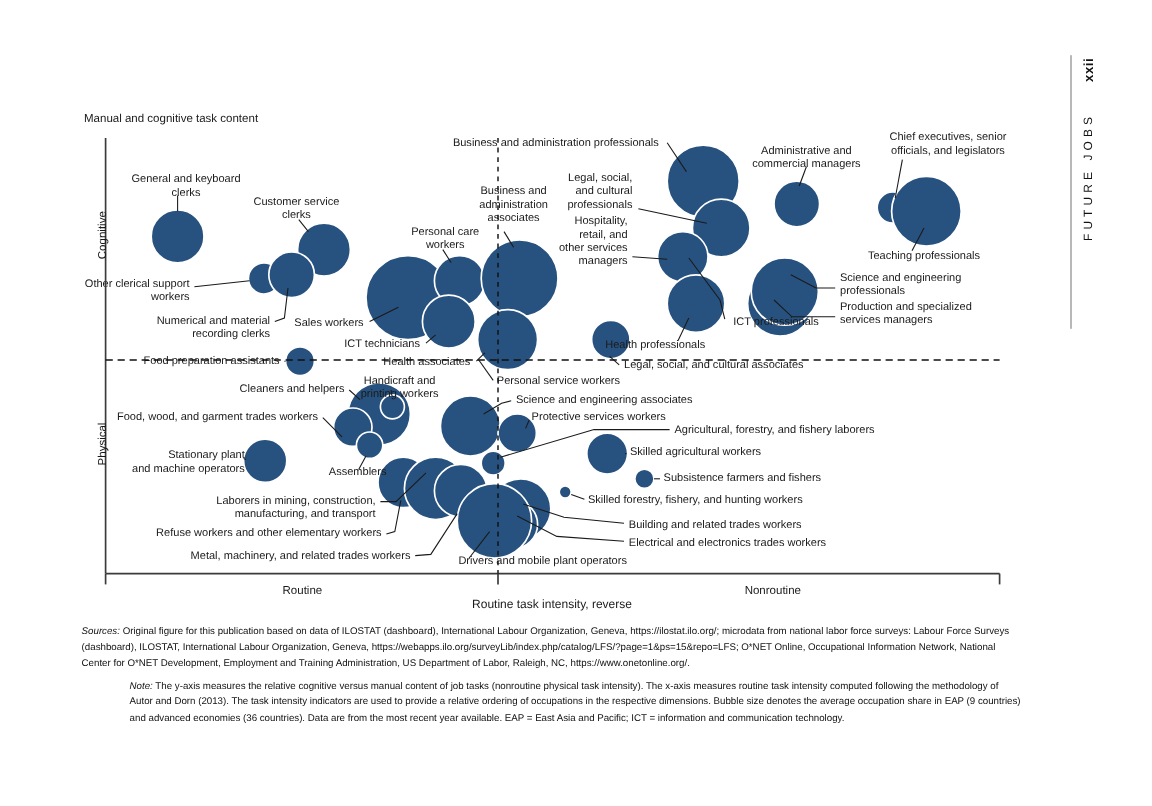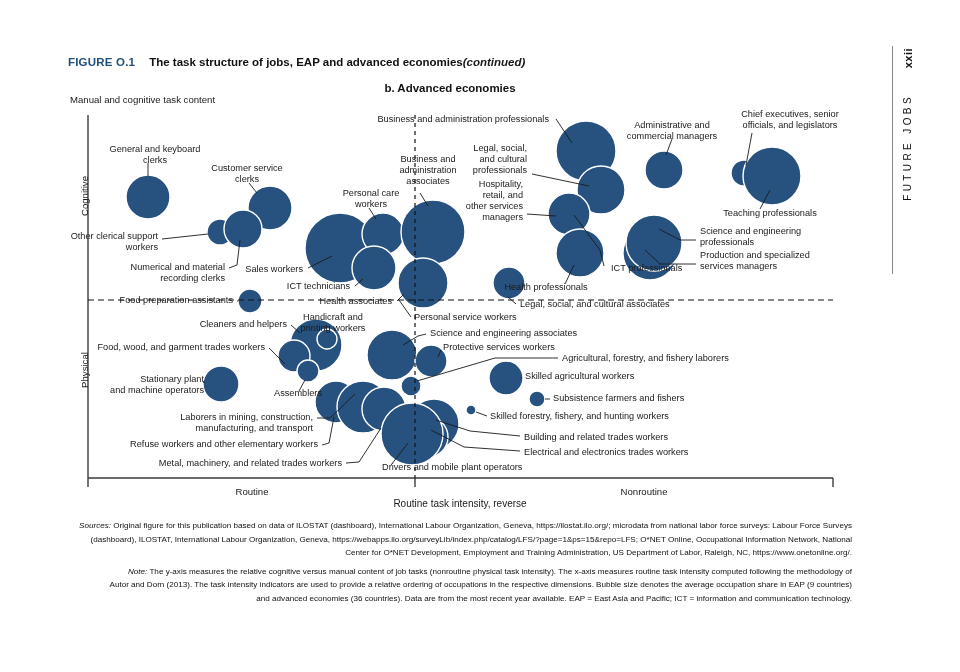--- a/index.html
+++ b/index.html
@@ -50,34 +50,30 @@
   #plot{position:absolute;left:0;top:0;width:960px;height:672px;}
   #plot svg{display:block;}
 
   
   .axis-text{font-family:"Liberation Sans", sans-serif;font-size:9.6px;fill:#1a1a1a;}
   .axis-text-lg{font-family:"Liberation Sans", sans-serif;font-size:10px;fill:#1a1a1a;}
   .lbl{font-family:"Liberation Sans", sans-serif;font-size:9.2px;fill:#1a1a1a;}
 
   
   #notes{position:absolute;left:68px;top:519px;width:784px;}
-  #notes p{margin:0 0 1px 0;font-size:8.1px;line-height:13.6px;color:#111;text-align:right;}
+  #notes p{margin:0 0 1px 0;font-size:8.1px;line-height:13.6px;color:#111;text-align:left;}
   #notes .lead{font-style:italic;}
   #notes .blk{margin-top:5px;margin-left:40px;}
 </style>
 </head>
 <body>
 
 <div class="page">
 
-  <div id="figure-header">
-    <span class="fig-num">FIGURE O.1</span><span class="fig-title">The task structure of jobs, EAP and advanced economies</span><span class="fig-cont">(continued)</span>
-  </div>
-
-  <div id="panel-title">b. Advanced economies</div>
+
 
   <div id="running-head">
     <div class="rule"></div>
     <div class="folio">xxii</div>
     <div class="rh-text">FUTURE JOBS</div>
   </div>
 
   <div id="plot">
     <svg width="960" height="672" viewBox="0 0 960 672" xmlns="http://www.w3.org/2000/svg">
       <g id="bubbles">

